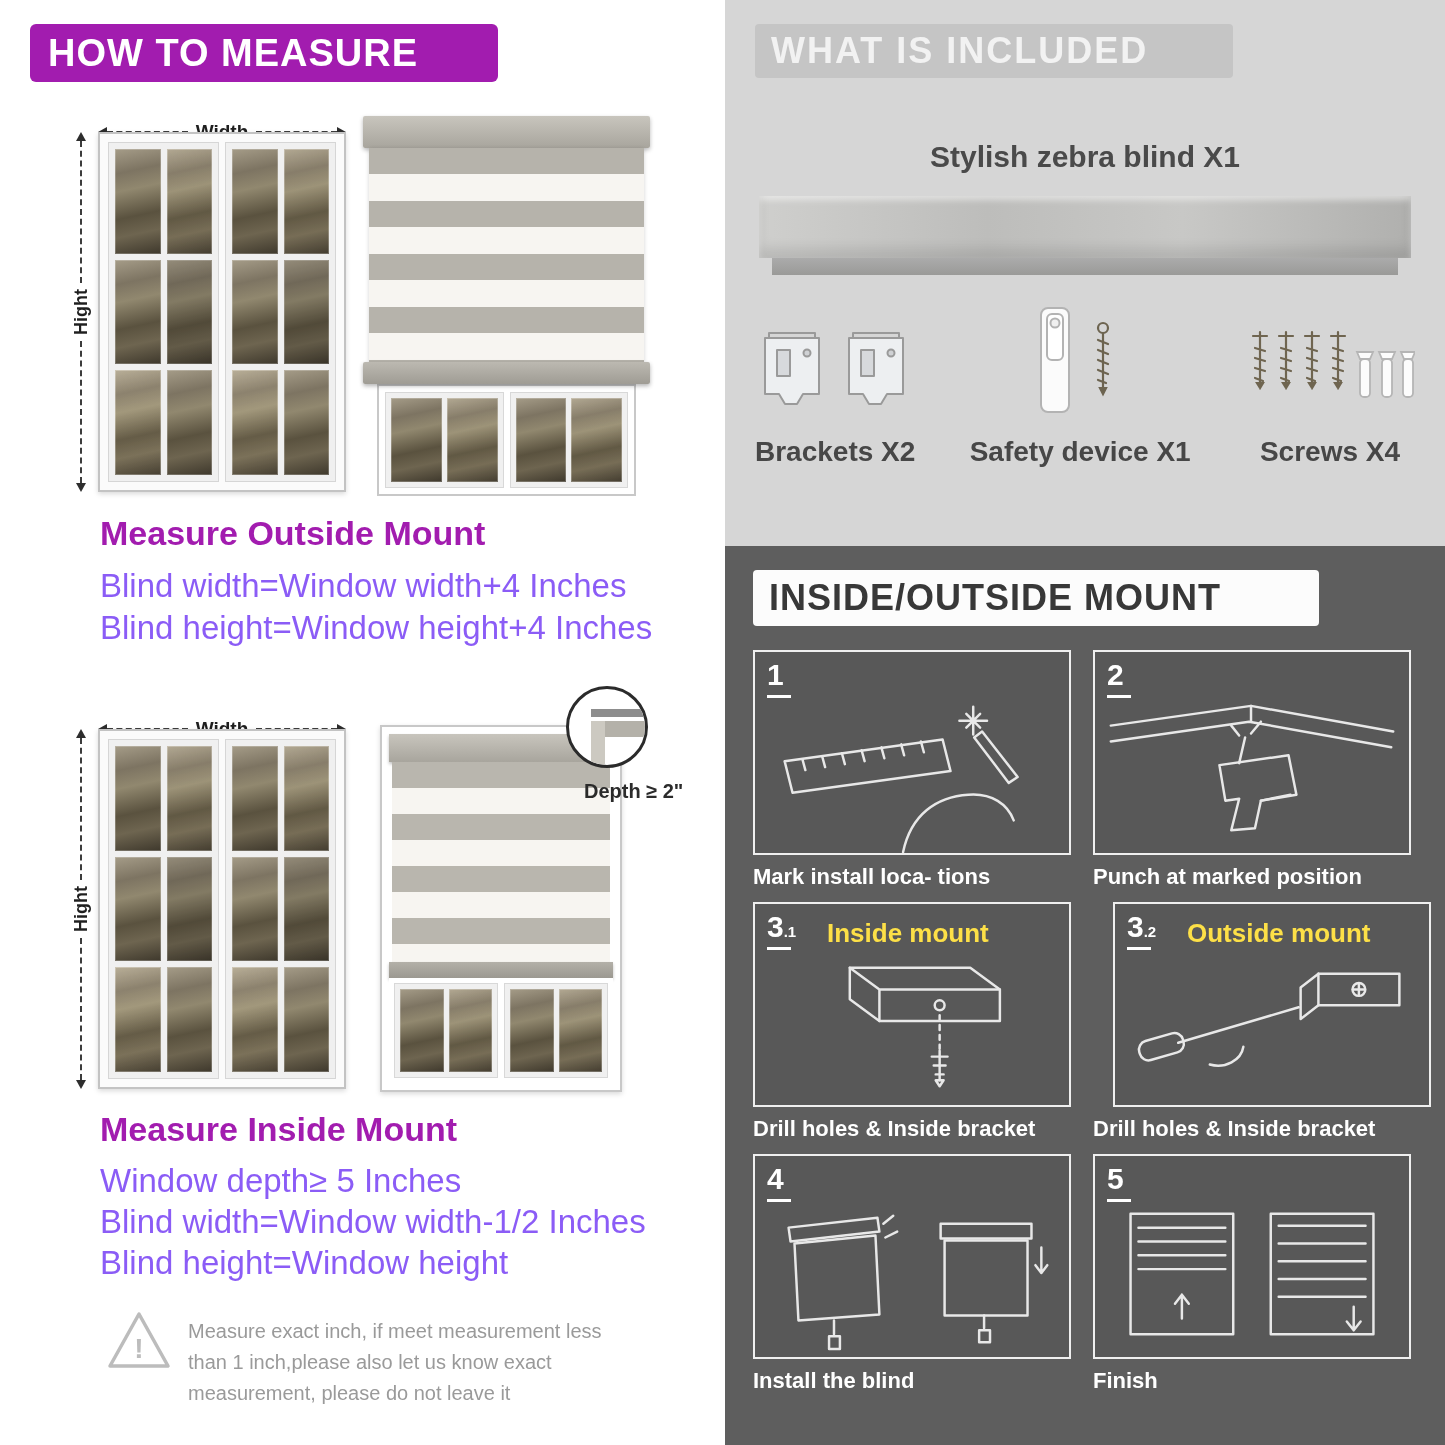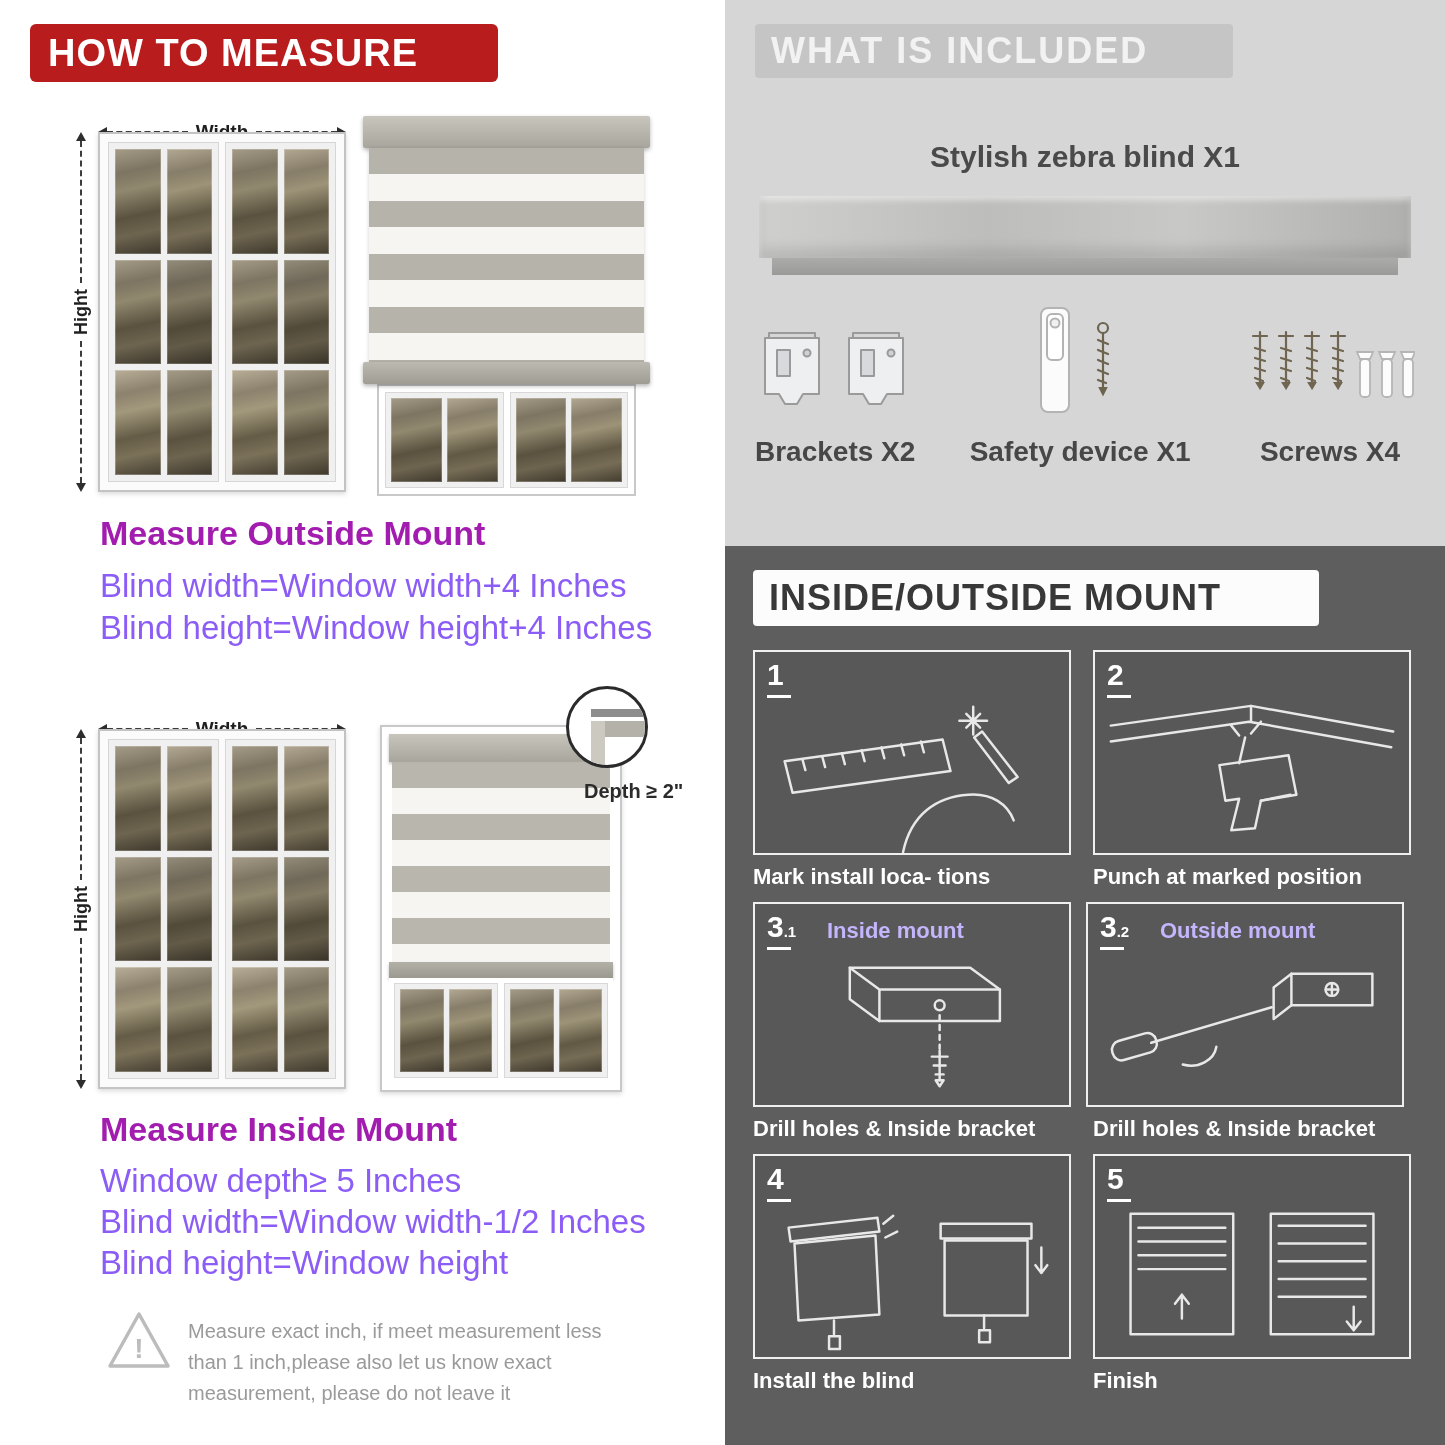--- a/index.html
+++ b/index.html
@@ -1,21 +1,21 @@
 <!DOCTYPE html>
 <html><head>
 <meta charset="utf-8">
 <style>
   html,body{margin:0;padding:0;}
   *{box-sizing:border-box;}
   body{width:1445px;height:1445px;position:relative;background:#fff;
        font-family:"Liberation Sans","DejaVu Sans",sans-serif;overflow:hidden;}
 
   
-  .htm-banner{position:absolute;left:30px;top:24px;width:468px;height:58px;background:#b91c1c;
+  .htm-banner{position:absolute;left:30px;top:24px;width:468px;height:58px;background:#a21caf;
               border-radius:6px;display:flex;align-items:center;padding-left:18px;}
   .htm-banner span{color:#fff;font-weight:bold;font-size:38px;letter-spacing:1px;}
 
   .fig{position:absolute;}
   .warrow{position:absolute;left:28px;right:0;top:23px;height:22px;display:flex;align-items:center;}
   .dash{flex:1;border-top:2px dashed #3c3c3c;}
   .alabel{font-weight:bold;font-size:19px;color:#1f1f1f;padding:0 8px;white-space:nowrap;}
   .harrow{position:absolute;left:0;top:34px;bottom:6px;width:22px;display:flex;flex-direction:column;align-items:center;}
   .vdash{flex:1;border-left:2px dashed #3c3c3c;width:0;}
   .vlabel{writing-mode:vertical-rl;transform:rotate(180deg);font-weight:bold;font-size:18px;color:#1f1f1f;padding:6px 0;}
@@ -89,21 +89,21 @@
 
   
   .mount{position:absolute;left:725px;top:546px;width:720px;height:899px;background:#5e5e5e;}
   .iom-banner{position:absolute;left:28px;top:24px;width:566px;height:56px;background:#fcfcfc;border-radius:4px;
               display:flex;align-items:center;padding-left:16px;}
   .iom-banner span{color:#383838;font-weight:bold;font-size:36px;letter-spacing:1px;}
   .panel{position:absolute;width:318px;height:205px;background:#585858;border:2px solid #efefef;}
   .pnum{position:absolute;left:12px;top:8px;color:#fff;font-weight:bold;font-size:30px;line-height:1;}
   .pnum::after{content:"";display:block;width:24px;height:3px;background:#fff;margin-top:5px;}
   .pnum .sub{font-size:15px;}
-  .ptitle{position:absolute;left:72px;top:14px;color:#c4b5fd;font-weight:bold;font-size:22px;}
+  .ptitle{position:absolute;left:72px;top:14px;color:#fde047;font-weight:bold;font-size:26px;}
   .panel svg.art{position:absolute;left:0;bottom:0;width:100%;height:158px;}
   .pcap{position:absolute;width:320px;color:#fff;font-weight:bold;font-size:22px;}
 </style>
 </head>
 <body>
 
 <div class="htm-banner">
   <span>HOW TO MEASURE</span>
 </div>
 
@@ -344,21 +344,21 @@
         <circle cx="187" cy="58" r="5"></circle>
         <path d="M187,68 V102" stroke-dasharray="5 5"></path>
         <path d="M187,104 v30"></path>
         <path d="M179,110 h16 M181,119 h12 M183,128 h8"></path>
         <path d="M187,140 l-4,-6 h8 Z"></path>
       </g>
     </svg>
   </div>
   <div class="pcap" style="left:28px;top:570px;">Drill holes &amp;  Inside bracket</div>
 
-  <div class="panel" style="left:361px;top:356px;">
+  <div class="panel" style="left:388px;top:356px;">
     <div class="pnum"><span>3</span><span class="sub">.2</span></div>
     <div class="ptitle">Outside mount</div>
     <svg class="art" viewBox="0 0 318 158">
       <g fill="none" stroke="#e8e8e8" stroke-width="2.5" stroke-linejoin="round" stroke-linecap="round">
         <path d="M206,26 L288,26 L288,58 L206,58 Z"></path>
         <path d="M206,26 L188,40 L188,72 L206,58"></path>
         <circle cx="247" cy="42" r="6.5"></circle>
         <path d="M241,42 h12 M247,36 v12"></path>
         <path d="M64,96 L186,60"></path>
         <rect x="24" y="90" width="46" height="20" rx="9" transform="rotate(-16 47 100)"></rect>

